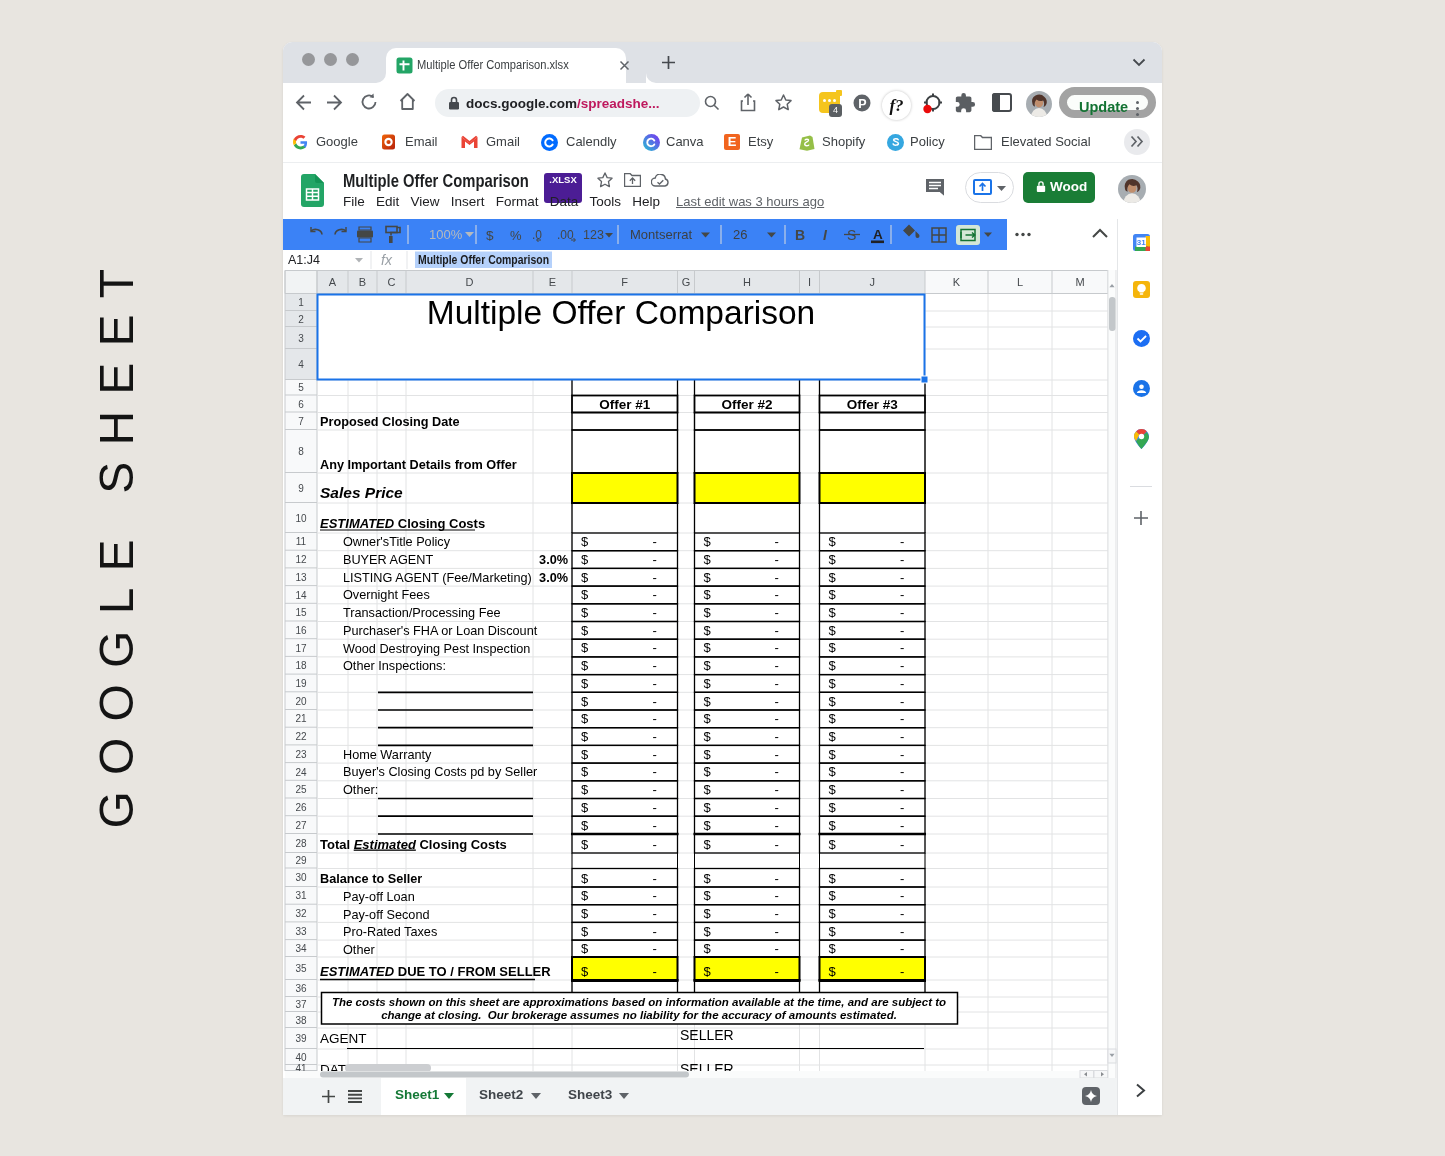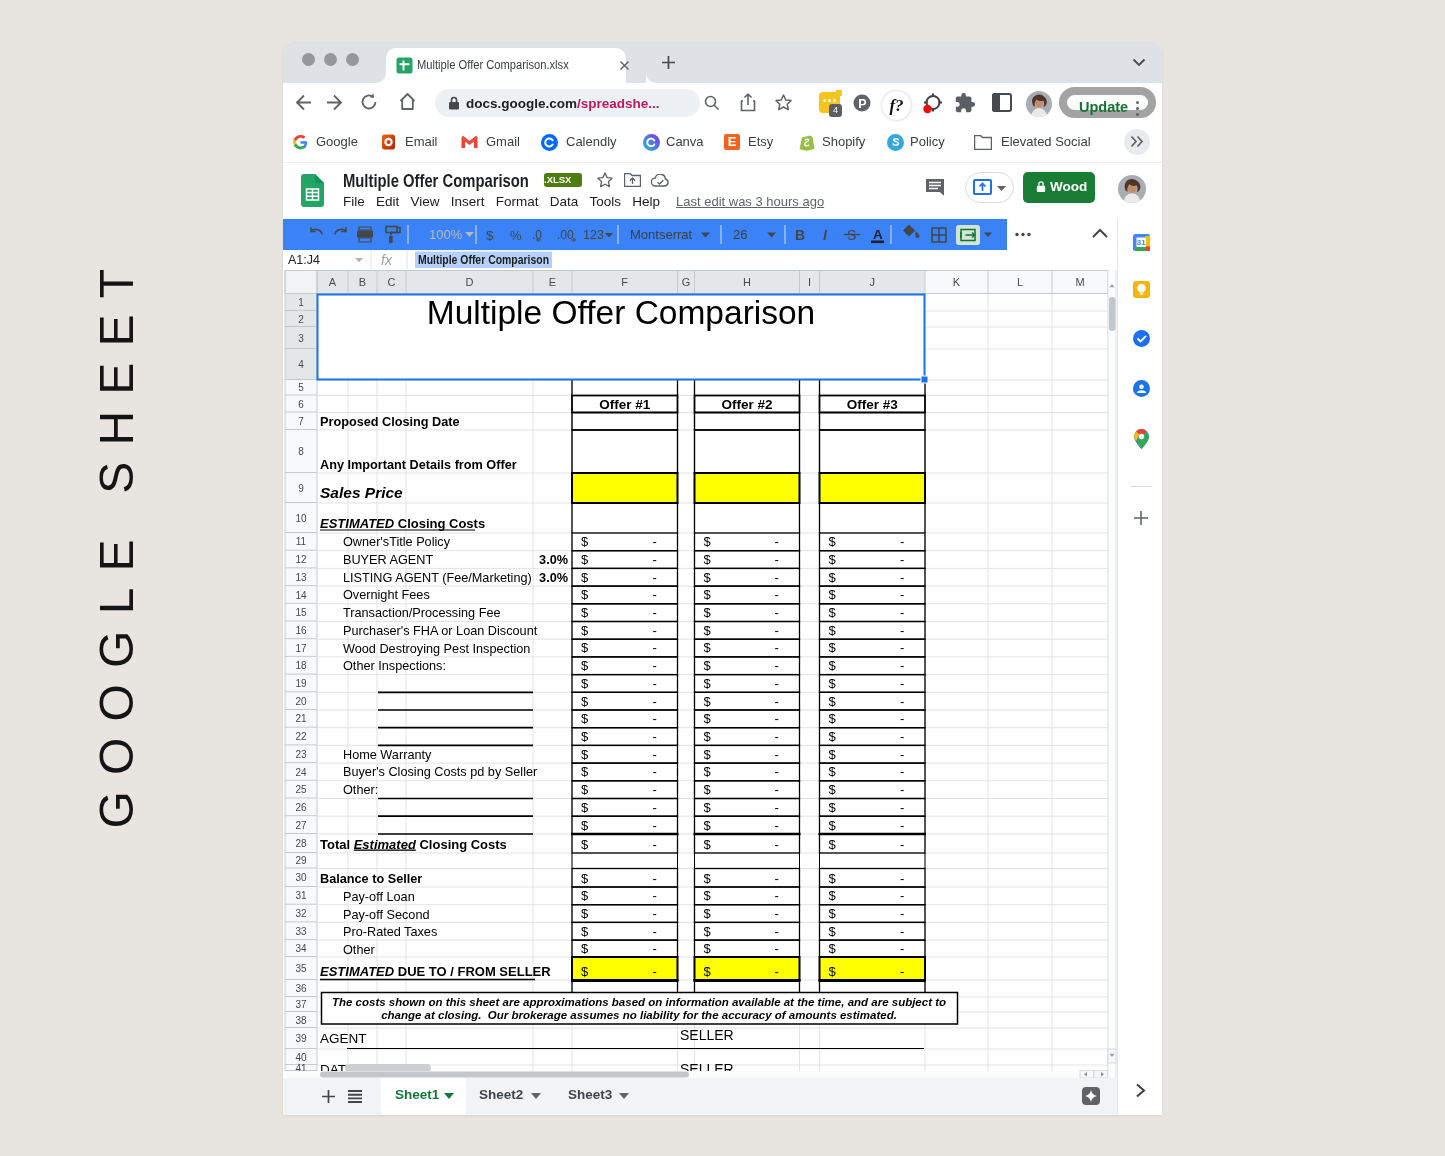--- a/index.html
+++ b/index.html
@@ -203,21 +203,21 @@
       </svg>
 </div>
 
 <div class="shead">
   <svg class="abs" style="left:18px;top:11px" width="23" height="33" viewBox="0 0 23 33">
     <path d="M0 3 a3 3 0 0 1 3-3 H14 L23 9 V30 a3 3 0 0 1-3 3 H3 a3 3 0 0 1-3-3 Z" fill="#23a566"></path>
     <path d="M14 0 L23 9 H16 a2 2 0 0 1-2-2 Z" fill="#149456"></path>
     <path d="M5.5 15 H17.5 V26 H5.5 Z M5.5 18.6 H17.5 M5.5 22.3 H17.5 M11.5 15 V26" stroke="#fff" stroke-width="1.5" fill="none"></path>
   </svg>
   <div class="abs" style="left:60px;top:7px;font-size:18.5px;font-weight:bold;color:#1d1f21;transform:scaleX(0.8);transform-origin:left center;">Multiple Offer Comparison</div>
-  <div class="abs" style="left:261px;top:10px;width:38px;height:14px;background:#4d7c0f;border-radius:3px;color:#fff;font-size:9.5px;font-weight:bold;line-height:14px;">.XLSX</div>
+  <div class="abs" style="left:261px;top:10px;width:38px;height:30px;background:#4c1d95;border-radius:3px;color:#fff;font-size:9.5px;font-weight:bold;text-align:center;line-height:14px;">.XLSX</div>
   <svg class="abs" style="left:314px;top:9px" width="16" height="16" viewBox="0 0 17 17">
         <path d="M8.5 1 L10.8 6 L16 6.6 L12.2 10.2 L13.2 15.6 L8.5 13 L3.8 15.6 L4.8 10.2 L1 6.6 L6.2 6 Z" stroke="#5f6368" stroke-width="1.4" fill="none" stroke-linejoin="round"></path>
       </svg>
   <svg class="abs" style="left:341px;top:10px" width="17" height="14" viewBox="0 0 17 14">
         <path d="M0.5 13.5 V0.5 H6 L8 2.5 H16.5 V13.5 Z" fill="none" stroke="#5f6368" stroke-width="1.4"></path>
         <path d="M8.5 5 V11 M5.8 7.7 L8.5 5 L11.2 7.7" stroke="#5f6368" stroke-width="1.3" fill="none"></path>
       </svg>
   <svg class="abs" style="left:368px;top:11px" width="19" height="13" viewBox="0 0 19 13">
         <path d="M4.5 12 a4 4 0 0 1-.3-8 a5.2 5.2 0 0 1 10.2 1 a3.6 3.6 0 0 1-.4 7 Z" fill="none" stroke="#5f6368" stroke-width="1.4"></path>
         <path d="M6.5 8.3 L8.5 10 L12.3 6.2" stroke="#5f6368" stroke-width="1.3" fill="none"></path>

